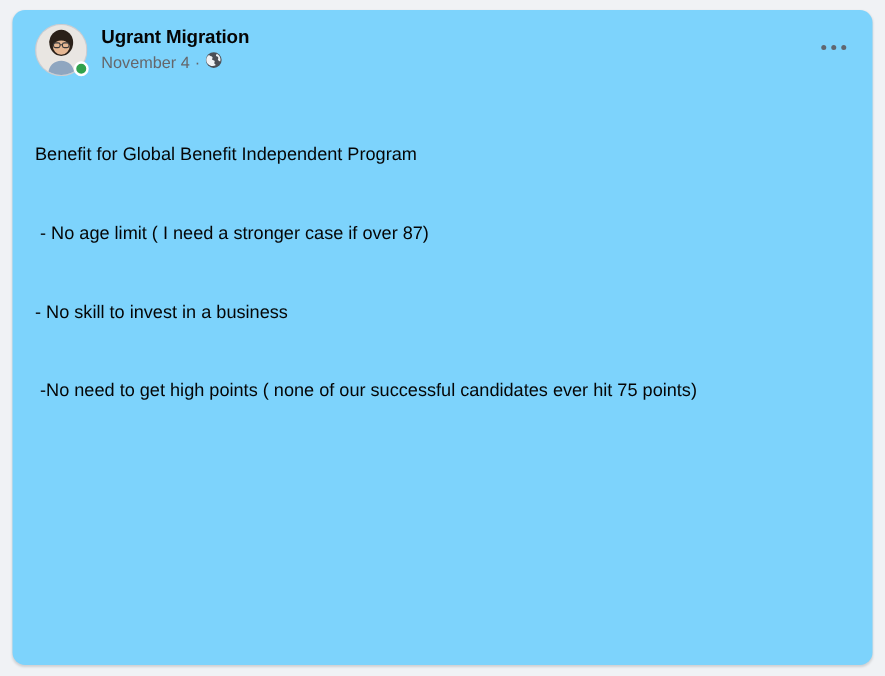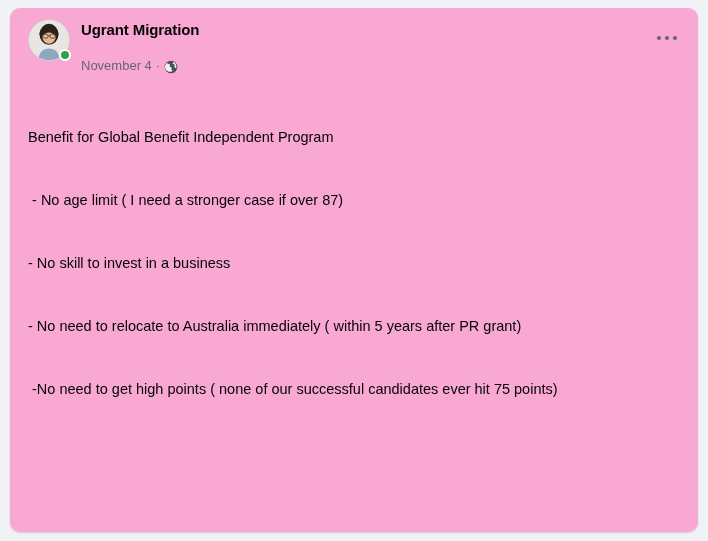--- a/index.html
+++ b/index.html
@@ -11,21 +11,21 @@
     font-family: "Liberation Sans", sans-serif;
     overflow: hidden;
   }
 
   .card {
     position: absolute;
     left: 10px;
     top: 8px;
     width: 688px;
     height: 524px;
-    background: #f9a8d4;
+    background: #7dd3fc;
     border-radius: 10px;
     box-shadow: 0 1px 2px rgba(0,0,0,0.14);
     overflow: hidden;
   }
 
   
   .post-header {
     display: flex;
     align-items: flex-start;
     padding: 11px 14px 0 18px;
@@ -42,22 +42,22 @@
     position: absolute; right: -1px; bottom: 0px;
     width: 12px; height: 12px; border-radius: 50%;
     background: #31a24c; border: 2px solid #ffffff;
   }
   .header-text { margin-left: 11px; padding-top: 1px; }
   .author-name {
     font-size: 15px; font-weight: bold; color: #050505;
     line-height: 19px; letter-spacing: -0.1px;
   }
   .meta-row {
-    display: flex; align-items: flex-end; gap: 4px;
-    margin-top: 18px; font-size: 13px; color: #65676b; line-height: 17px;
+    display: flex; align-items: flex-start; gap: 4px;
+    margin-top: 2px; font-size: 13px; color: #65676b; line-height: 17px;
   }
   .meta-dot { color: #65676b; font-size: 13px; }
   .globe-icon { display: inline-block; width: 14px; height: 14px; }
   .globe-icon svg { display: block; }
   .more-menu {
     position: absolute; right: 16px; top: 22px;
     width: 30px; height: 16px;
     display: flex; align-items: center; justify-content: center; gap: 4px;
     cursor: pointer;
   }
@@ -117,18 +117,17 @@
       <i></i>
       <i></i>
       <i></i>
     </div>
   </div>
 
   <div class="post-body">
     <div>Benefit for Global Benefit Independent Program</div>
     <div> - No age limit ( I need a stronger case if over 87)</div>
     <div>- No skill to invest in a business</div>
-    <div>- No need to relocate to Australia immediately ( within 5 years after PR grant)</div>
     <div> -No need to get high points ( none of our successful candidates ever hit 75 points)</div>
     
   </div>
 
 </div>
 
 </body></html>

